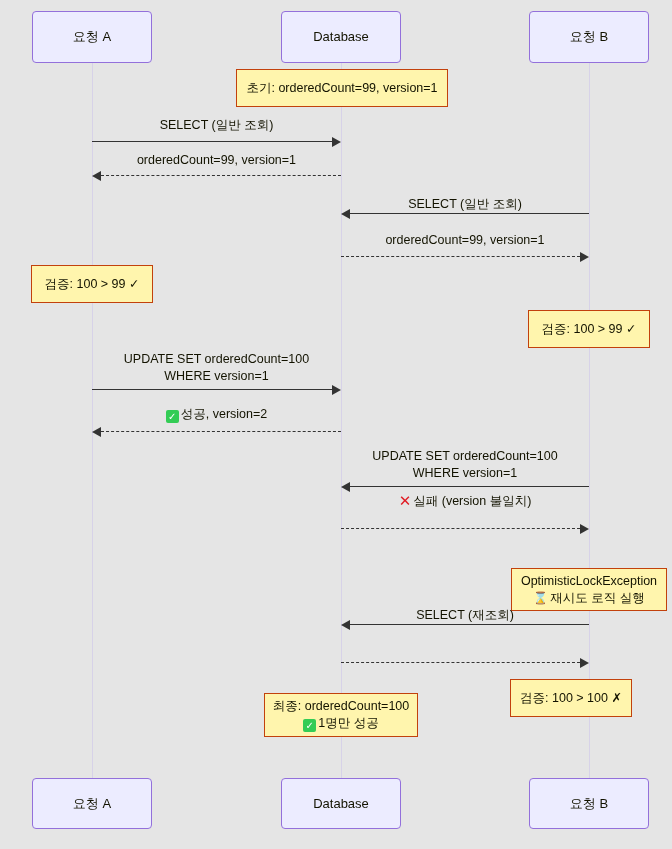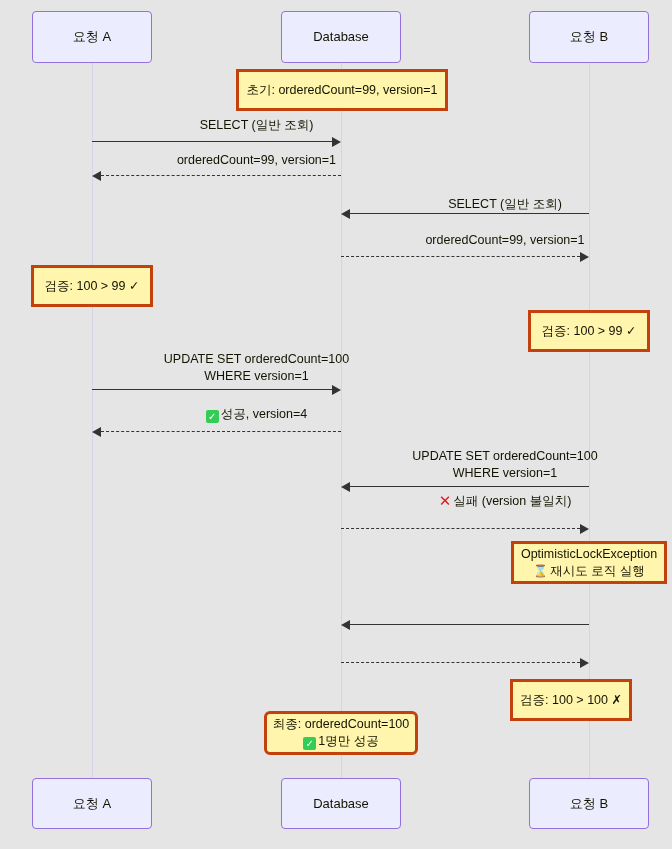--- a/index.html
+++ b/index.html
@@ -41,21 +41,21 @@
     position: absolute;
     width: 1px;
     background: #d7d2e8;
   }
 
   
   .note {
     position: absolute;
     box-sizing: border-box;
     background: #fff5ad;
-    border: 3px solid #c2410c;
+    border: 1px solid #c2410c;
     display: flex;
     flex-direction: column;
     align-items: center;
     justify-content: center;
     font-size: 12.5px;
     color: #131300;
     text-align: center;
     line-height: 1.35;
     padding: 18px 8px;
     white-space: nowrap;
@@ -63,21 +63,20 @@
   .note .nline { display: block; }
 
   
   .msg-label {
     position: absolute;
     font-size: 12.5px;
     color: #131300;
     text-align: center;
     line-height: 1.35;
     white-space: nowrap;
-    margin-left: 40px;
   }
   .msg-label .mline { display: block; }
 
   
   .arrow-line {
     position: absolute;
     height: 0;
     border-top: 1.6px solid #333333;
   }
   .arrow-line.dashed {
@@ -180,54 +179,57 @@
   </div>
 
   <div class="msg-label" style="left:92px; top:351px; width:249px;">
     <span class="mline">UPDATE SET orderedCount=100</span>
     <span class="mline">WHERE version=1</span>
   </div>
   <div class="arrow-line" style="left:92px; top:389px; width:241px;"></div>
   <div class="arrow-head right" style="left:332px; top:385px;"></div>
 
   <div class="msg-label" style="left:92px; top:406px; width:249px;">
-    <span class="mline"><span class="gly-check">✓</span><span>성공, version=4</span></span>
+    <span class="mline"><span class="gly-check">✓</span><span>성공, version=2</span></span>
   </div>
   <div class="arrow-line dashed" style="left:101px; top:431px; width:240px;"></div>
   <div class="arrow-head left" style="left:92px; top:427px;"></div>
 
   <div class="msg-label" style="left:341px; top:448px; width:248px;">
     <span class="mline">UPDATE SET orderedCount=100</span>
     <span class="mline">WHERE version=1</span>
   </div>
   <div class="arrow-line" style="left:350px; top:486px; width:239px;"></div>
   <div class="arrow-head left" style="left:341px; top:482px;"></div>
 
   <div class="msg-label" style="left:341px; top:491px; width:248px;">
     <span class="mline"><span class="gly-x">✕</span><span>실패 (version 불일치)</span></span>
   </div>
   <div class="arrow-line dashed" style="left:341px; top:528px; width:239px;"></div>
   <div class="arrow-head right" style="left:580px; top:524px;"></div>
 
-  <div class="note" style="left:511px; top:541px; width:156px; height:43px;">
+  <div class="note" style="left:511px; top:568px; width:156px; height:43px;">
     <span class="nline">OptimisticLockException</span>
     <span class="nline"><span class="gly-hourglass">⌛</span><span>재시도 로직 실행</span></span>
   </div>
 
+  <div class="msg-label" style="left:341px; top:607px; width:248px;">
+    <span class="mline">SELECT (재조회)</span>
+  </div>
   <div class="arrow-line" style="left:350px; top:624px; width:239px;"></div>
   <div class="arrow-head left" style="left:341px; top:620px;"></div>
 
   <div class="arrow-line dashed" style="left:341px; top:662px; width:239px;"></div>
   <div class="arrow-head right" style="left:580px; top:658px;"></div>
 
   <div class="note" style="left:510px; top:679px; width:122px; height:32px;">
     <span class="nline">검증: 100 &gt; 100 ✗</span>
   </div>
 
-  <div class="note" style="left:264px; top:711px; width:154px; height:44px;border-radius:6px;">
+  <div class="note" style="left:264px; top:693px; width:154px; height:44px;">
     <span class="nline">최종: orderedCount=100</span>
     <span class="nline"><span class="gly-check">✓</span><span>1명만 성공</span></span>
   </div>
 
   <div class="actor" style="left:32px; top:778px; width:120px; height:51px;">
     <span>요청 A</span>
   </div>
   <div class="actor" style="left:281px; top:778px; width:120px; height:51px;">
     <span>Database</span>
   </div>

